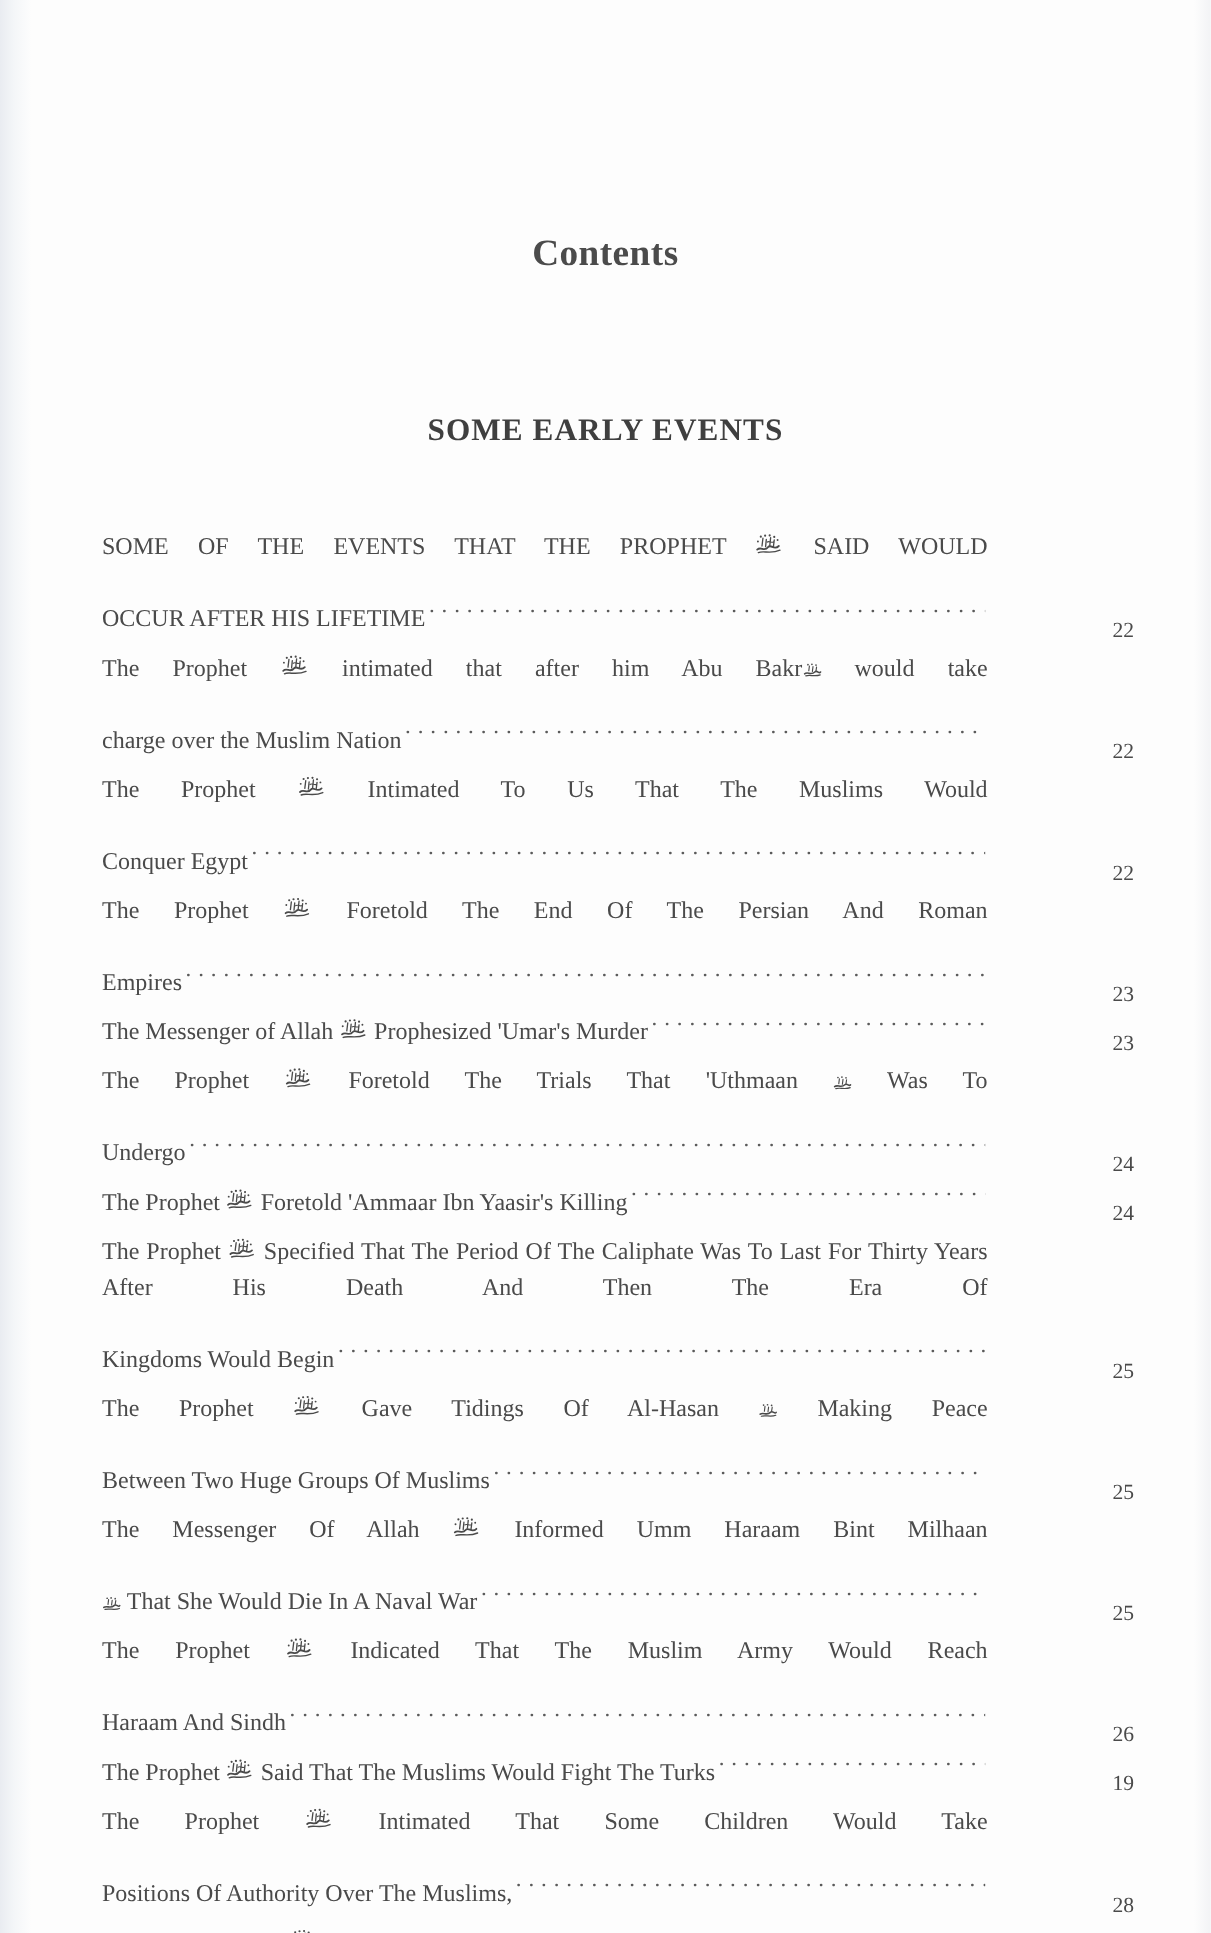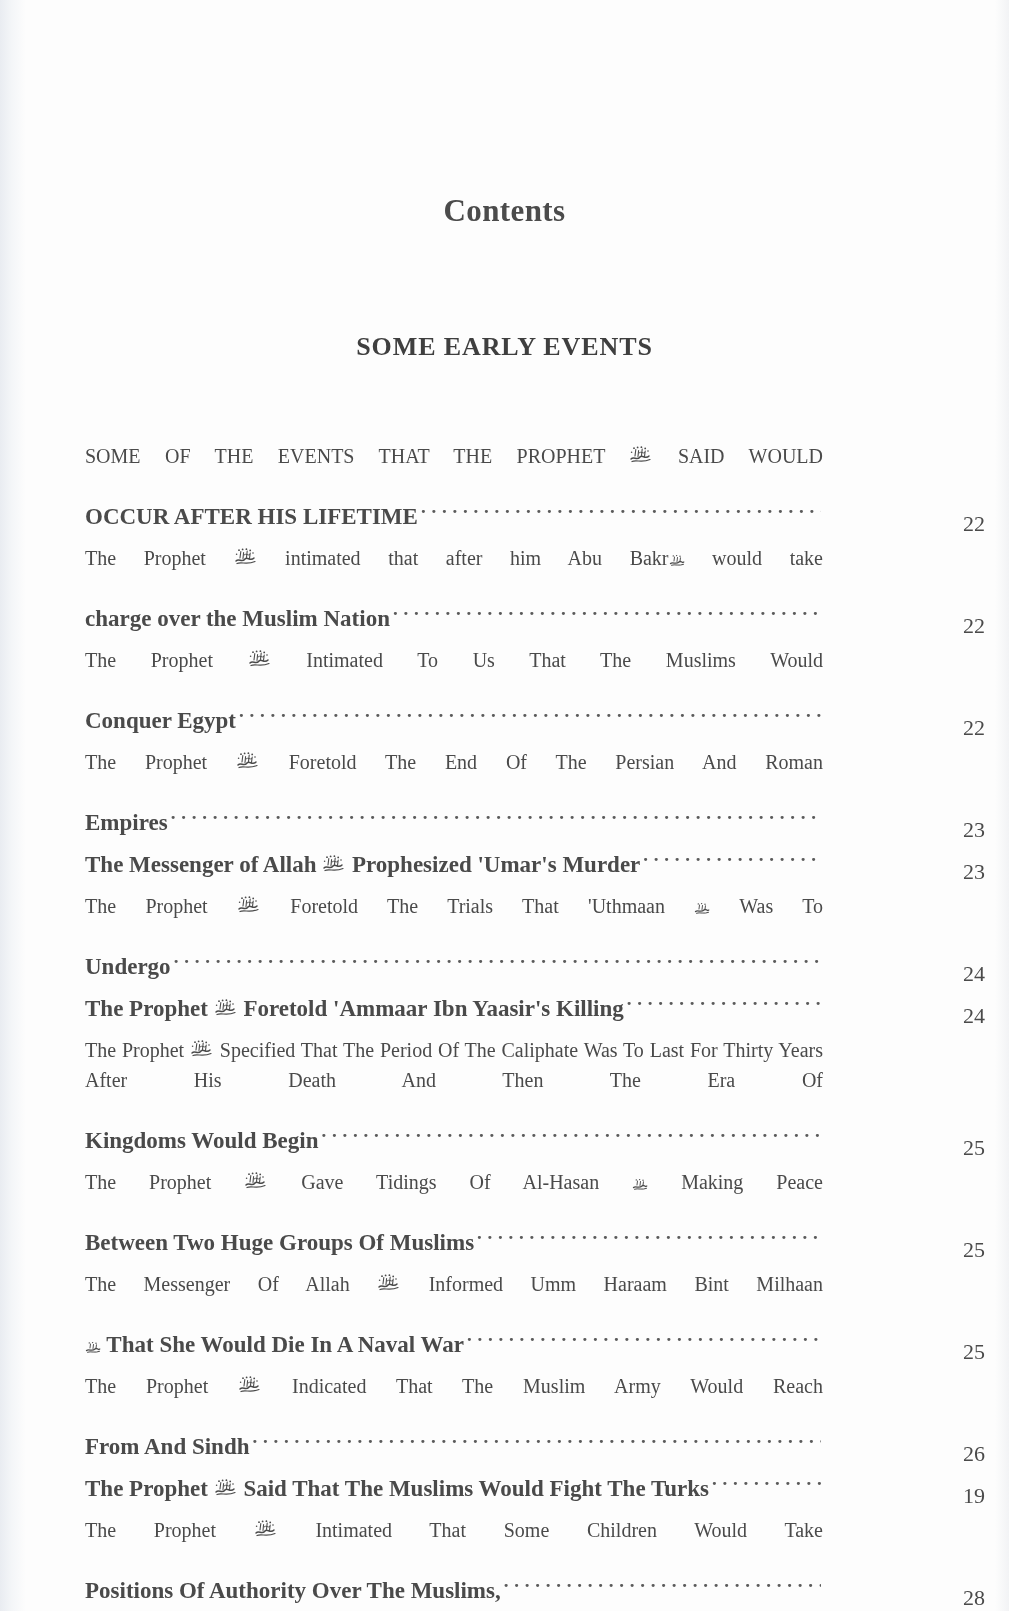--- a/index.html
+++ b/index.html
@@ -45,21 +45,21 @@
     width: 1009px;
     text-align: center;
     font-size: 31px;
     font-weight: bold;
     letter-spacing: 0.4px;
     color: #4b4b4b;
   }
 
   .section-title {
     position: absolute;
-    top: 332px;
+    top: 344px;
     left: 0;
     width: 1009px;
     text-align: center;
     font-size: 26px;
     font-weight: bold;
     letter-spacing: 0.9px;
     color: #3f3f3f;
   }
 
   .toc {
@@ -87,27 +87,26 @@
   .entry-text::after {
     content: "";
     display: inline-block;
     width: 100%;
     height: 0;
   }
 
   
   .entry-last {
     width: 738px;
-    font-size: 23px;
+    font-size: 20px;
     line-height: 30px;
     color: #4a4a4a;
     display: flex;
     align-items: baseline;
     white-space: nowrap;
-    font-weight: bold;
   }
   .entry-last .tail-text {
     flex: 0 0 auto;
   }
   .leader {
     flex: 1 1 auto;
     overflow: hidden;
     margin: 0 2px 0 3px;
     height: 1em;
     position: relative;
@@ -121,22 +120,22 @@
     letter-spacing: 0.5px;
     font-size: 19px;
     color: #5a5a5a;
   }
 
   .page-num {
     position: absolute;
     right: -100px;
     bottom: -5px;
     width: 58px;
-    text-align: right;
-    font-size: 22px;
+    text-align: left;
+    font-size: 18px;
     color: #4a4a4a;
   }
 
   .ital {
     font-style: italic;
   }
 
   
   .honorific {
     display: inline-block;
@@ -416,21 +415,21 @@
                 <circle cx="5" cy="3.2" r="0.9"></circle>
                 <circle cx="8.6" cy="2.4" r="0.9"></circle>
                 <circle cx="12.4" cy="2.2" r="0.9"></circle>
                 <circle cx="16.2" cy="3.4" r="0.9"></circle>
                 <circle cx="19" cy="6" r="0.8"></circle>
                 <circle cx="2.6" cy="7.2" r="0.8"></circle>
                 <path d="M10 8 C12 6, 14 9, 16 7.5" stroke="#4a4a4a" stroke-width="0.9" fill="none"></path>
               </g>
             </svg></span> Indicated That The Muslim Army Would Reach</div>
         <div class="entry-last">
-          <span class="tail-text">From And Sindh</span>
+          <span class="tail-text">Haraam And Sindh</span>
           <span class="leader"></span>
         </div>
         <span class="page-num">26</span>
       </div>
       <div class="toc-entry">
         <div class="entry-last">
           <span class="tail-text">The Prophet <span class="honorific hon-saw"><svg viewBox="0 0 24 20" xmlns="http://www.w3.org/2000/svg">
                 <g fill="#4a4a4a">
                   <path d="M2 14 C5 11, 8 16, 11 12 C13.5 9, 16 15, 20 11" stroke="#4a4a4a" stroke-width="1.5" fill="none" stroke-linecap="round"></path>
                   <path d="M3 16.5 C7 14.5, 13 18, 21 14.5" stroke="#4a4a4a" stroke-width="1.2" fill="none" stroke-linecap="round"></path>

